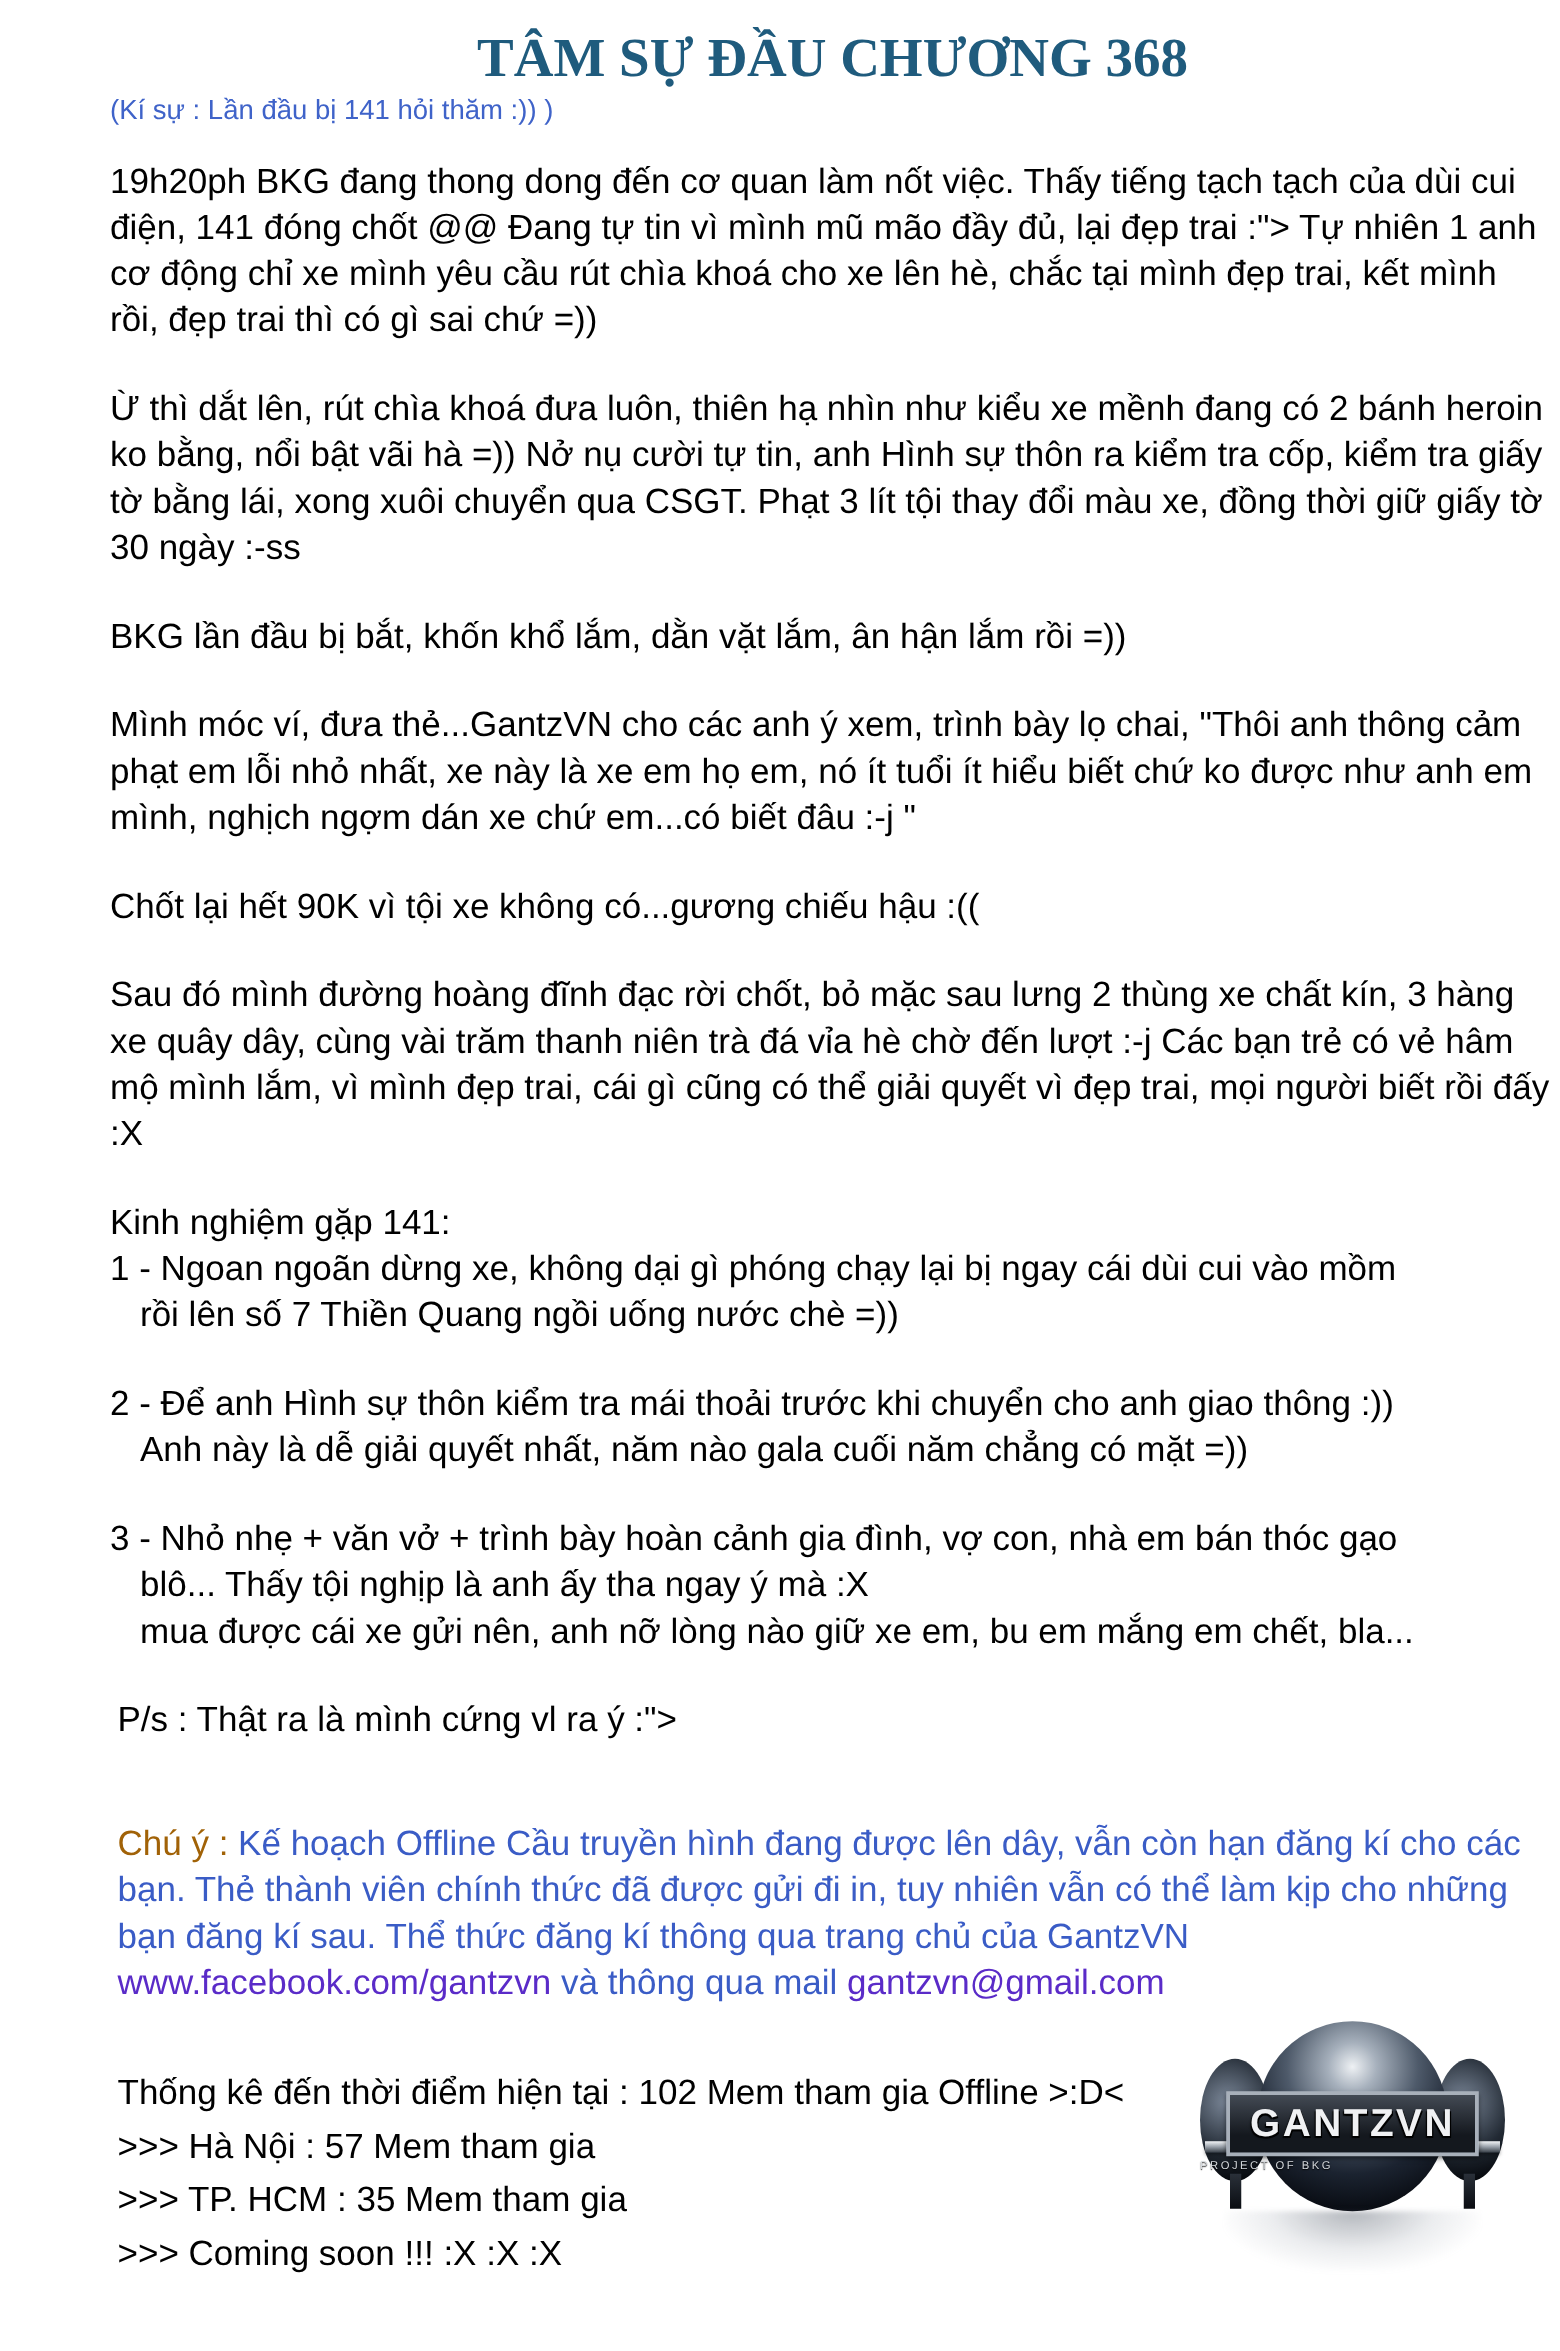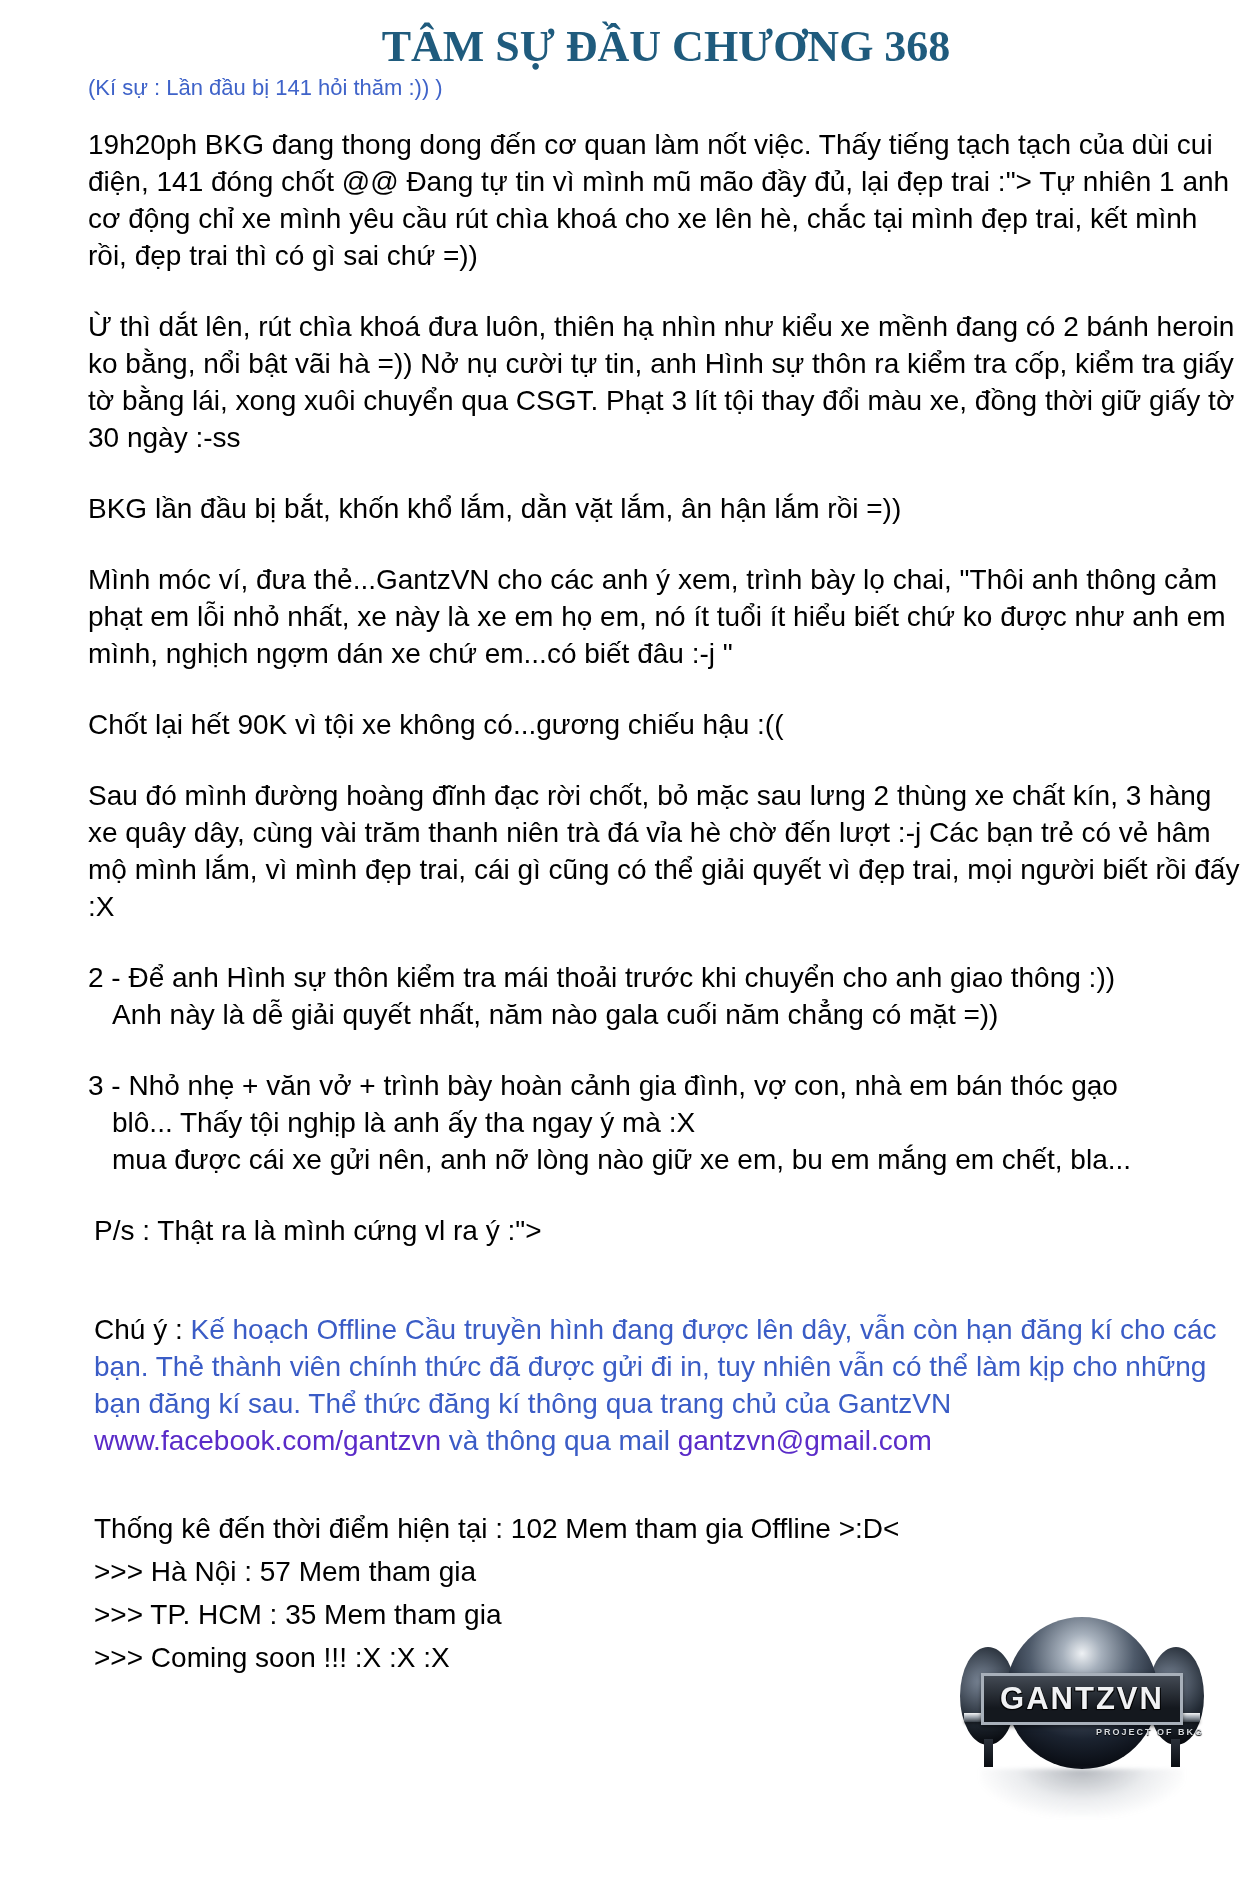--- a/index.html
+++ b/index.html
@@ -49,21 +49,21 @@
     margin: 0 0 62px 0;
     padding-left: 6px;
   }
   .notice {
     font-size: 28px;
     line-height: 37px;
     margin: 0 0 48px 0;
     padding-left: 6px;
     color: #3a5cc6;
   }
-  .notice-label { color: #000000; }
+  .notice-label { color: #a16207; }
   .notice-link { color: #5a2bc8; }
   .stats { padding-left: 6px; }
   .stats .line { line-height: 43px; }
 
   
   .logo {
     position: absolute;
     right: 84px;
     bottom: 64px;
     width: 244px;
@@ -126,23 +126,23 @@
     font-weight: bold;
     font-size: 31px;
     letter-spacing: 2px;
     text-shadow: 1px 1px 0 #000, -1px 1px 1px #000;
   }
   .logo-caption {
     position: absolute;
     top: 110px;
     left: 0;
     width: 100%;
-    text-align: right;
+    text-align: left;
     font-size: 9px;
-    font-weight: bold;
+    font-weight: normal;
     letter-spacing: 2px;
     color: #d6dade;
     text-shadow: 0 1px 1px #000;
   }
   .reflection {
     position: absolute;
     top: 152px;
     left: 8%;
     width: 84%;
     height: 48px;
@@ -159,20 +159,25 @@
     <h1 class="title">TÂM SỰ ĐẦU CHƯƠNG 368</h1>
     <div class="subtitle">(Kí sự : Lần đầu bị 141 hỏi thăm :)) )</div>
 
     <p class="p">19h20ph BKG đang thong dong đến cơ quan làm nốt việc. Thấy tiếng tạch tạch của dùi cui điện, 141 đóng chốt @@ Đang tự tin vì mình mũ mão đầy đủ, lại đẹp trai :"&gt; Tự nhiên 1 anh cơ động chỉ xe mình yêu cầu rút chìa khoá cho xe lên hè, chắc tại mình đẹp trai, kết mình rồi, đẹp trai thì có gì sai chứ =))</p>
     <p class="p">Ừ thì dắt lên, rút chìa khoá đưa luôn, thiên hạ nhìn như kiểu xe mềnh đang có 2 bánh heroin ko bằng, nổi bật vãi hà =)) Nở nụ cười tự tin, anh Hình sự thôn ra kiểm tra cốp, kiểm tra giấy tờ bằng lái, xong xuôi chuyển qua CSGT. Phạt 3 lít tội thay đổi màu xe, đồng thời giữ giấy tờ 30 ngày :-ss</p>
     <p class="p">BKG lần đầu bị bắt, khốn khổ lắm, dằn vặt lắm, ân hận lắm rồi =))</p>
     <p class="p">Mình móc ví, đưa thẻ...GantzVN cho các anh ý xem, trình bày lọ chai, "Thôi anh thông cảm phạt em lỗi nhỏ nhất, xe này là xe em họ em, nó ít tuổi ít hiểu biết chứ ko được như anh em mình, nghịch ngợm dán xe chứ em...có biết đâu :-j "</p>
     <p class="p">Chốt lại hết 90K vì tội xe không có...gương chiếu hậu :((</p>
     <p class="p">Sau đó mình đường hoàng đĩnh đạc rời chốt, bỏ mặc sau lưng 2 thùng xe chất kín, 3 hàng xe quây dây, cùng vài trăm thanh niên trà đá vỉa hè chờ đến lượt :-j Các bạn trẻ có vẻ hâm mộ mình lắm, vì mình đẹp trai, cái gì cũng có thể giải quyết vì đẹp trai, mọi người biết rồi đấy :X</p>
 
+    <div class="block">
+      <div class="line">Kinh nghiệm gặp 141:</div>
+      <div class="line">1 - Ngoan ngoãn dừng xe, không dại gì phóng chạy lại bị ngay cái dùi cui vào mồm</div>
+      <div class="line indent">rồi lên số 7 Thiền Quang ngồi uống nước chè =))</div>
+    </div>
 
     <div class="block">
       <div class="line">2 - Để anh Hình sự thôn kiểm tra mái thoải trước khi chuyển cho anh giao thông :))</div>
       <div class="line indent">Anh này là dễ giải quyết nhất, năm nào gala cuối năm chẳng có mặt =))</div>
     </div>
 
     <div class="block">
       <div class="line">3 - Nhỏ nhẹ + văn vở + trình bày hoàn cảnh gia đình, vợ con, nhà em bán thóc gạo</div>
       <div class="line indent">blô... Thấy tội nghịp là anh ấy tha ngay ý mà :X</div>
       <div class="line indent">mua được cái xe gửi nên, anh nỡ lòng nào giữ xe em, bu em mắng em chết, bla...</div>

